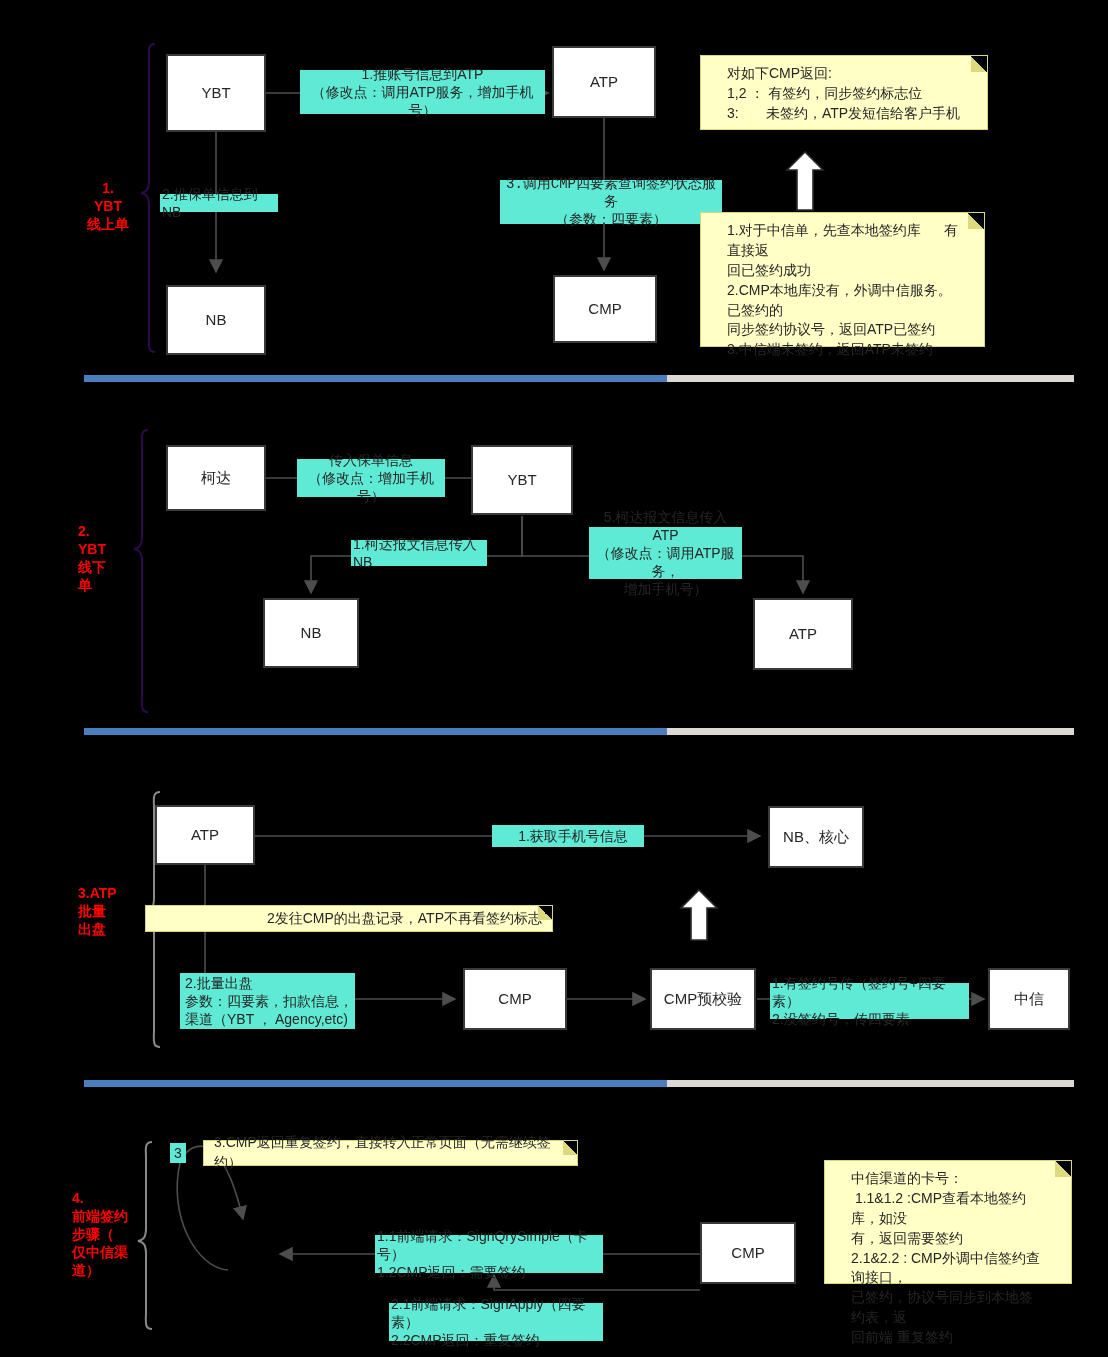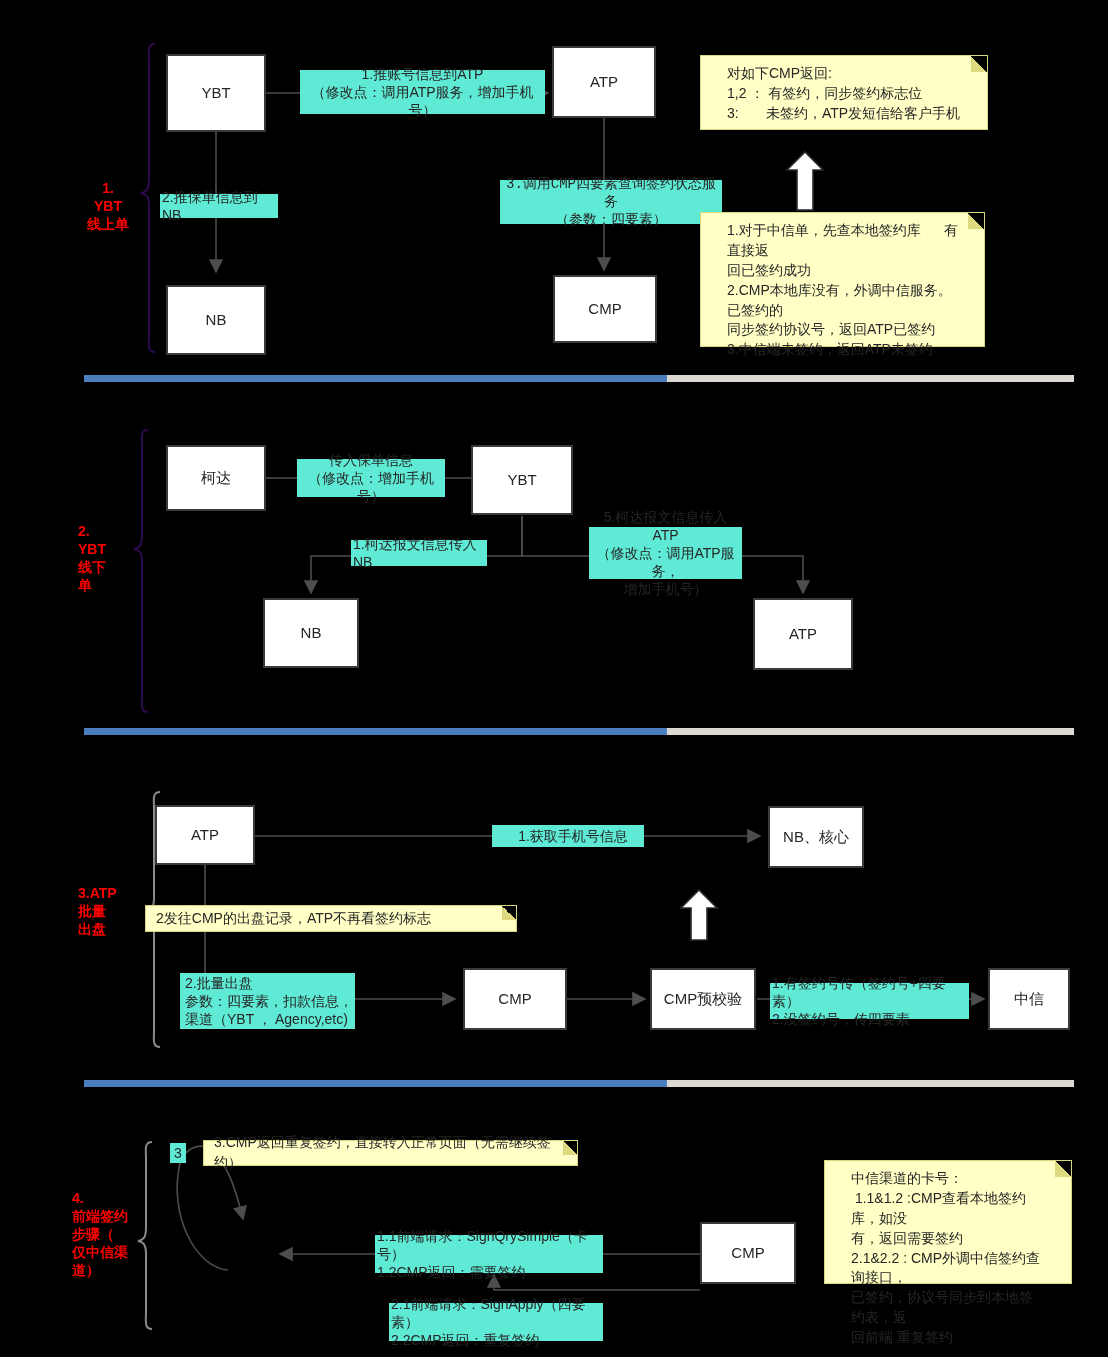--- a/index.html
+++ b/index.html
@@ -94,21 +94,21 @@
     </div>
   <div class="node" style="left:552px;top:46px;width:104px;height:72px;">
       <span>ATP</span>
     </div>
   <div class="node" style="left:553px;top:275px;width:104px;height:68px;">
       <span>CMP</span>
     </div>
 
   <div class="lbl" style="left:300px;top:70px;width:245px;height:44px;white-space:pre-line;"><span style="white-space:pre-line">1.推账号信息到ATP
 （修改点：调用ATP服务，增加手机号）</span></div>
-  <div class="lbl left" style="left:160px;top:194px;width:118px;height:24px;">
+  <div class="lbl left" style="left:160px;top:194px;width:118px;height:18px;">
       <span>2.推保单信息到NB</span>
     </div>
   <div class="lbl" style="left:500px;top:180px;width:222px;height:44px;white-space:pre-line;font-family:Liberation Mono, monospace;"><span style="white-space:pre-line">3.调用CMP四要素查询签约状态服务
 （参数：四要素）</span></div>
 
   <div class="note" style="left:700px;top:55px;width:288px;height:75px;"><span>对如下CMP返回:
 1,2 ： 有签约，同步签约标志位
 3:       未签约，ATP发短信给客户手机</span></div>
   <div class="note" style="left:700px;top:212px;width:285px;height:135px;"><span>1.对于中信单，先查本地签约库      有直接返
 回已签约成功
@@ -183,21 +183,21 @@
   <div class="lbl left" style="left:180px;top:973px;width:175px;height:56px;padding-left:5px;">
       <span style="white-space:pre-line">2.批量出盘
 参数：四要素，扣款信息，
 渠道（YBT ， Agency,etc)</span>
     </div>
   <div class="lbl left" style="left:770px;top:983px;width:199px;height:36px;">
       <span style="white-space:pre-line">1.有签约号传（签约号+四要素）
 2.没签约号，传四要素</span>
     </div>
 
-  <div class="note band" style="left:145px;top:905px;width:372px;height:27px;justify-content:flex-start;"><span>2发往CMP的出盘记录，ATP不再看签约标志</span></div>
+  <div class="note band" style="left:145px;top:905px;width:408px;height:27px;justify-content:flex-end;"><span>2发往CMP的出盘记录，ATP不再看签约标志</span></div>
 
   <div class="divider" style="left:84px;top:1080px;width:990px;">
     <div class="b1" style="width:583px;"></div>
     <div class="b2" style="left:583px;width:407px;"></div>
   </div>
 
   <div class="seclabel" style="left:72px;top:1190px;width:78px;"><span style="white-space:pre-line">4.
 前端签约
 步骤（
 仅中信渠

